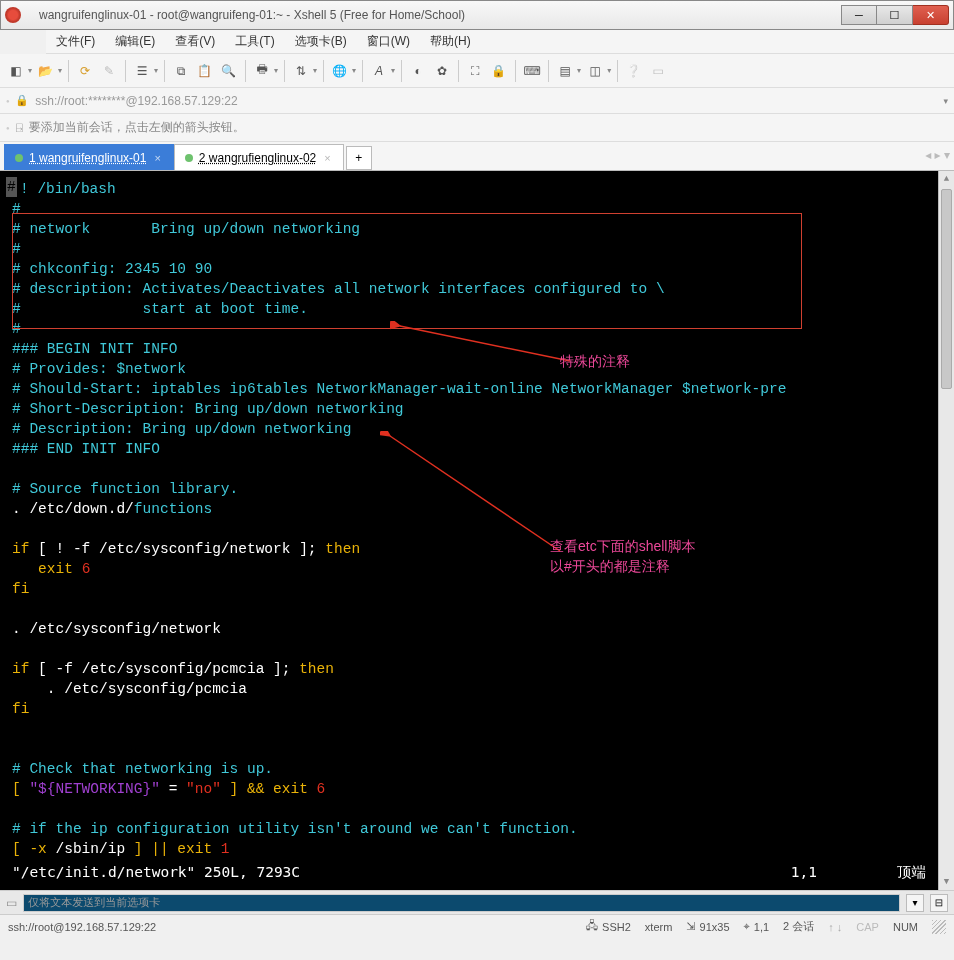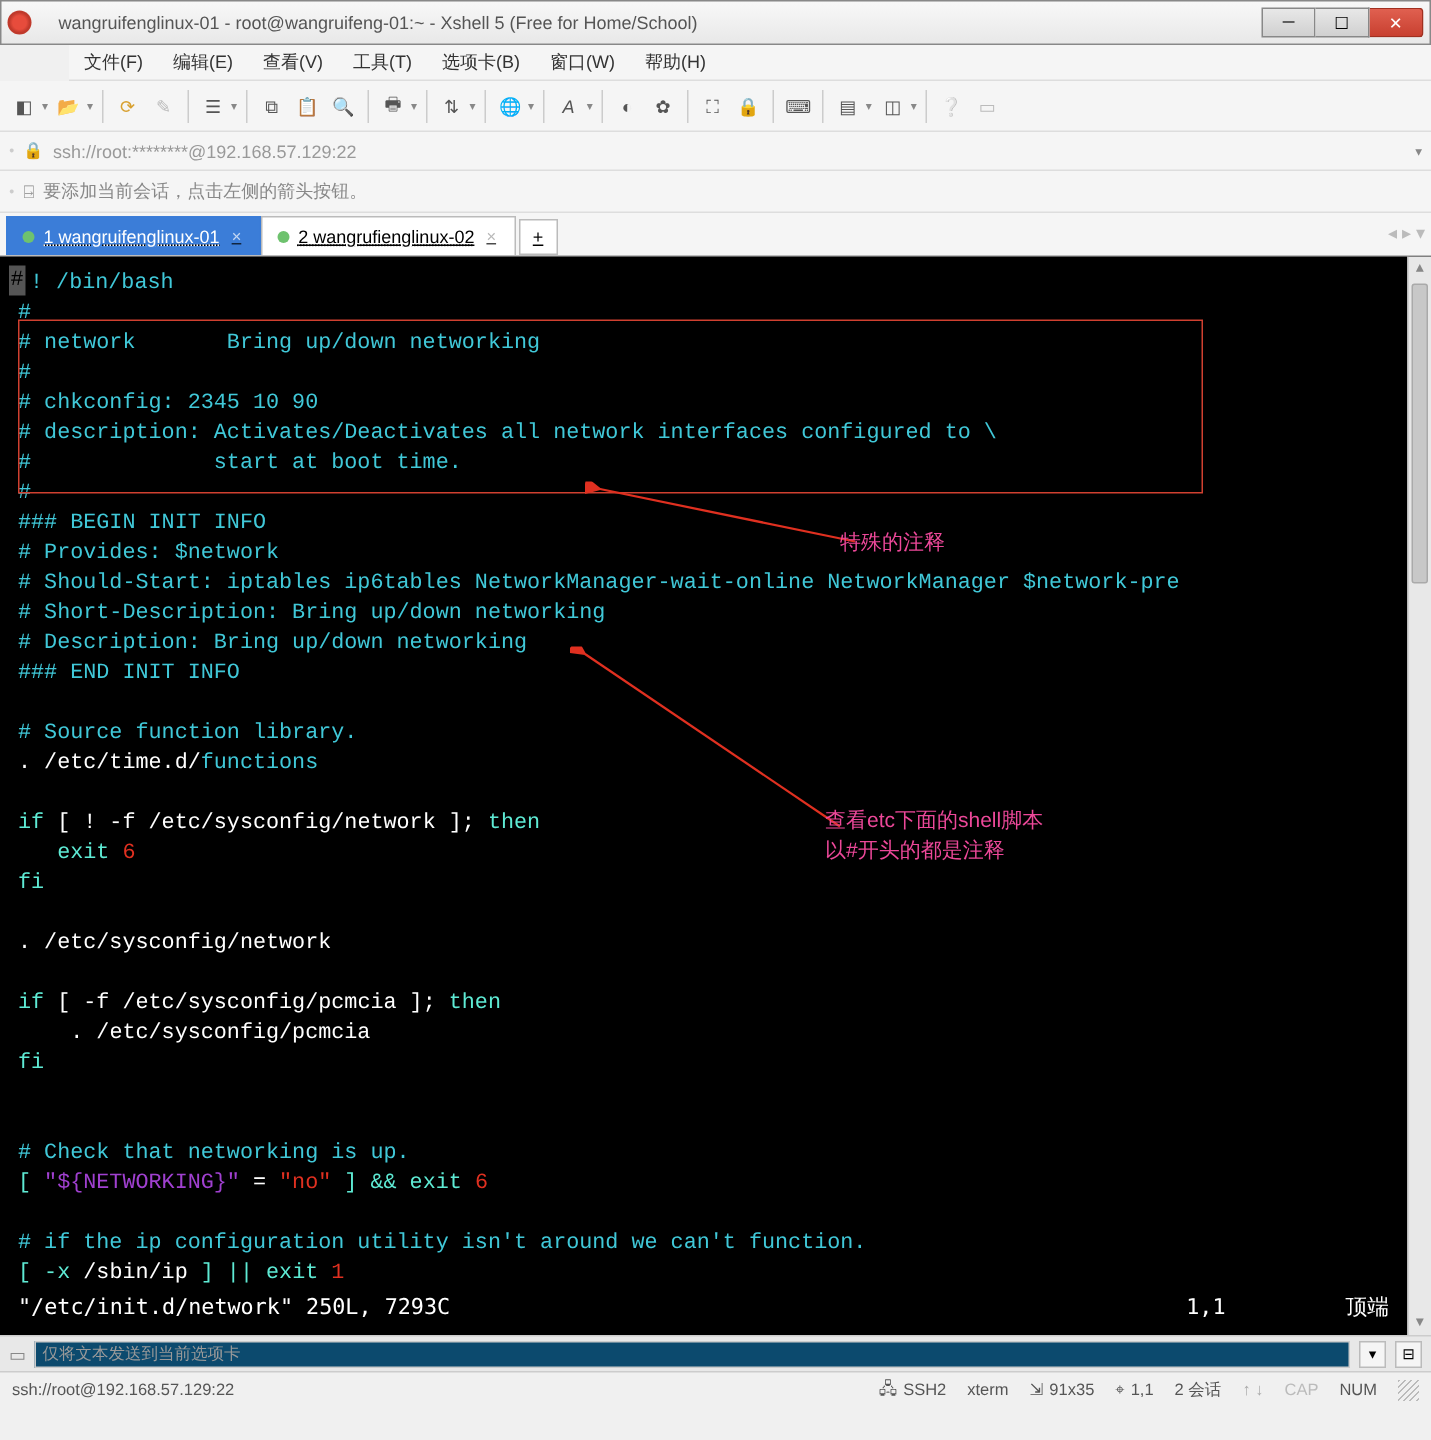--- a/index.html
+++ b/index.html
@@ -27,37 +27,37 @@
     
     
     .addrbar { height: 26px; background:#f5f5f5; border-bottom:1px solid #ddd; display:flex; align-items:center; padding:0 6px; gap:6px; color:#999; }
     .addrbar .lock { font-size:11px; }
     .addrbar .dd-arrow { margin-left:auto; font-size:9px; cursor:pointer; color:#888;}
     
     
     .hintbar { height:28px; background:#f5f5f5; border-bottom:1px solid #ddd; display:flex; align-items:center; padding:0 6px; gap:6px; color:#888;}
     
     
-    .tabbar { height:28px; background:#f5f5f5; display:flex; align-items:flex-end; padding:0 4px; position:relative;text-decoration:underline;}
+    .tabbar { height:28px; background:#f5f5f5; display:flex; align-items:flex-end; padding:0 4px; position:relative;}
     .tab { height:26px; padding:0 10px; display:flex; align-items:center; gap:6px; border:1px solid #bbb; background:#fff; border-bottom:none; cursor:pointer; font-size:12px;}
     .tab.active { background:#3b7dd8; color:#fff; border-color:#3b7dd8; }
     .tab .dot { width:8px; height:8px; border-radius:50%; background:#6ec26e; }
     .tab .tab-label { text-decoration: underline dotted; }
     .tab .tab-x { font-size:11px; opacity:.7; padding:0 2px;}
     .tab.active .tab-x { color:#fff;}
     .tab-add { width:26px; height:24px; border:1px solid #bbb; background:#fff; display:flex; align-items:center; justify-content:center; margin-left:2px; cursor:pointer;}
     .tabbar .nav-arrows { position:absolute; right:4px; top:6px; color:#bbb; display:flex; gap:4px;}
     
     
     .terminal { position:relative; background:#000; height:720px; padding:8px 12px; font-family:"Consolas","Courier New",monospace; font-size:14.5px; line-height:20px; color:#fff; overflow:hidden; border-top:1px solid #bbb;}
     .terminal .scrollbar { position:absolute; right:0; top:0; width:16px; height:100%; background:#e8e8e8; border-left:1px solid #bbb;}
     .terminal .scrollbar .thumb{ position:absolute; left:2px; right:2px; top:18px; height:200px; background:#c8c8c8; border:1px solid #aaa; border-radius:2px;}
     .terminal .scrollbar .arr{position:absolute;left:0;right:0;height:16px;display:flex;align-items:center;justify-content:center;font-size:9px;color:#888;}
     .terminal .scrollbar .arr.up{top:0;} .terminal .scrollbar .arr.dn{bottom:0;}
-    .t-white{color:#ffffff;} .t-cyan{color:#40c8d8;} .t-yellow{color:#5eead4;} .t-red{color:#e03020;} .t-purple{color:#a040d0;}
+    .t-white{color:#ffffff;} .t-cyan{color:#40c8d8;} .t-yellow{color:#eab308;} .t-red{color:#e03020;} .t-purple{color:#a040d0;}
     .hash-block{ position:absolute; left:6px; top:6px; background:#555; color:#000; padding:0 1px;}
     .red-box{ position:absolute; left:12px; top:42px; width:790px; height:116px; border:1px solid #d04030; pointer-events:none;}
     .annot { position:absolute; color:#ec4899; font-family:"Microsoft YaHei",sans-serif; font-size:14px; pointer-events:none; white-space:pre;}
     .arrow-svg{position:absolute;pointer-events:none;}
     .term-line{white-space:pre;}
     .status-br{position:absolute;bottom:8px;left:12px;right:28px;display:flex;justify-content:space-between;font-family:"Consolas",monospace;font-size:14.5px;}
     .status-br .sr{display:flex;gap:80px;}
     
     
     .bottom-input{height:24px;background:#e8e8e8;display:flex;align-items:center;padding:0 6px;gap:6px;border-top:1px solid #ccc;}
@@ -181,21 +181,21 @@
   <div class="term-line t-cyan">#              start at boot time.</div>
   <div class="term-line t-cyan">#</div>
   <div class="term-line t-cyan">### BEGIN INIT INFO</div>
   <div class="term-line t-cyan"># Provides: $network</div>
   <div class="term-line t-cyan"># Should-Start: iptables ip6tables NetworkManager-wait-online NetworkManager $network-pre</div>
   <div class="term-line t-cyan"># Short-Description: Bring up/down networking</div>
   <div class="term-line t-cyan"># Description: Bring up/down networking</div>
   <div class="term-line t-cyan">### END INIT INFO</div>
   <div class="term-line">&nbsp;</div>
   <div class="term-line t-cyan"># Source function library.</div>
-  <div class="term-line"><span class="t-white">. </span><span class="t-white">/etc/time.d/</span><span class="t-cyan">functions</span></div>
+  <div class="term-line"><span class="t-white">. </span><span class="t-white">/etc/down.d/</span><span class="t-cyan">functions</span></div>
   <div class="term-line">&nbsp;</div>
   <div class="term-line"><span class="t-yellow">if</span><span class="t-white"> [ ! -f </span><span class="t-white">/etc/sysconfig/network</span><span class="t-white"> ]; </span><span class="t-yellow">then</span></div>
   <div class="term-line"><span class="t-yellow">   exit </span><span class="t-red">6</span></div>
   <div class="term-line t-yellow">fi</div>
   <div class="term-line">&nbsp;</div>
   <div class="term-line"><span class="t-white">. </span><span class="t-white">/etc/sysconfig/network</span></div>
   <div class="term-line">&nbsp;</div>
   <div class="term-line"><span class="t-yellow">if</span><span class="t-white"> [ -f </span><span class="t-white">/etc/sysconfig/pcmcia</span><span class="t-white"> ]; </span><span class="t-yellow">then</span></div>
   <div class="term-line"><span class="t-white">    . </span><span class="t-white">/etc/sysconfig/pcmcia</span></div>
   <div class="term-line t-yellow">fi</div>

